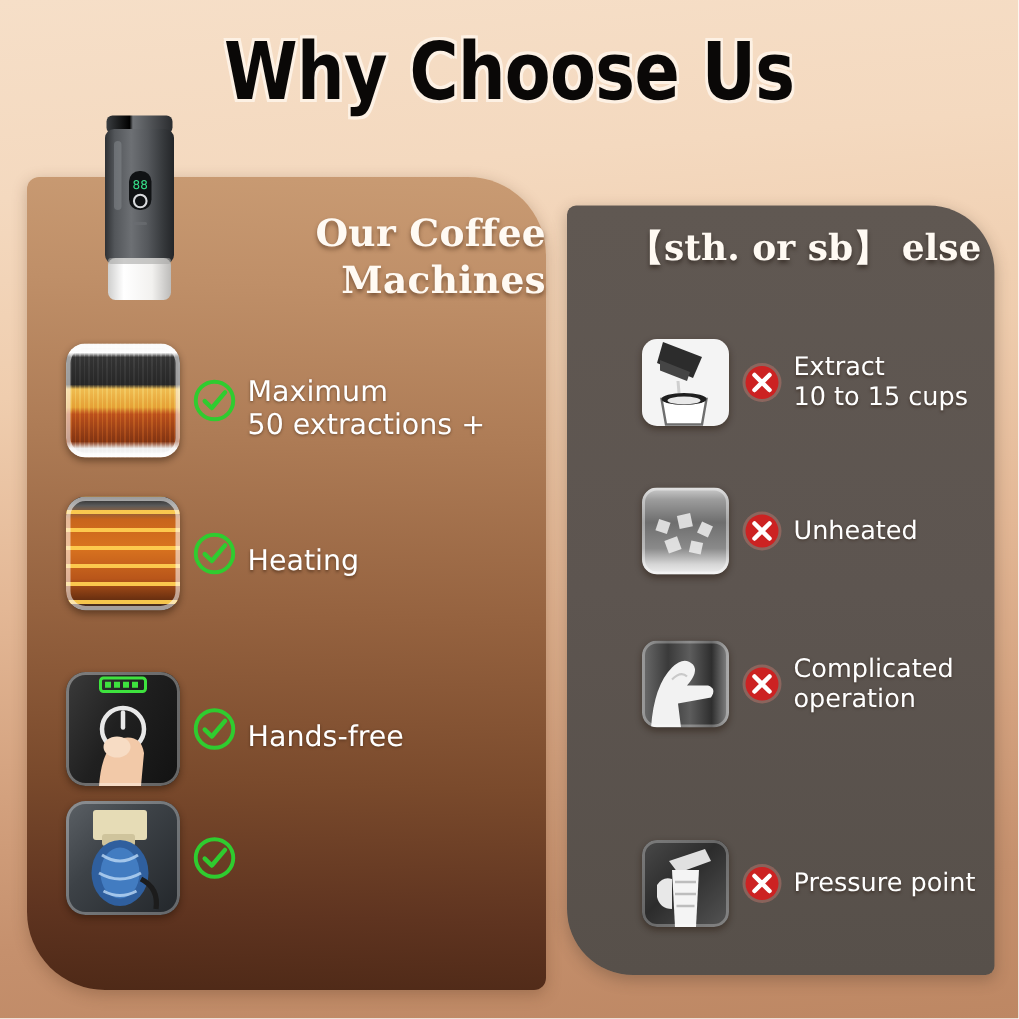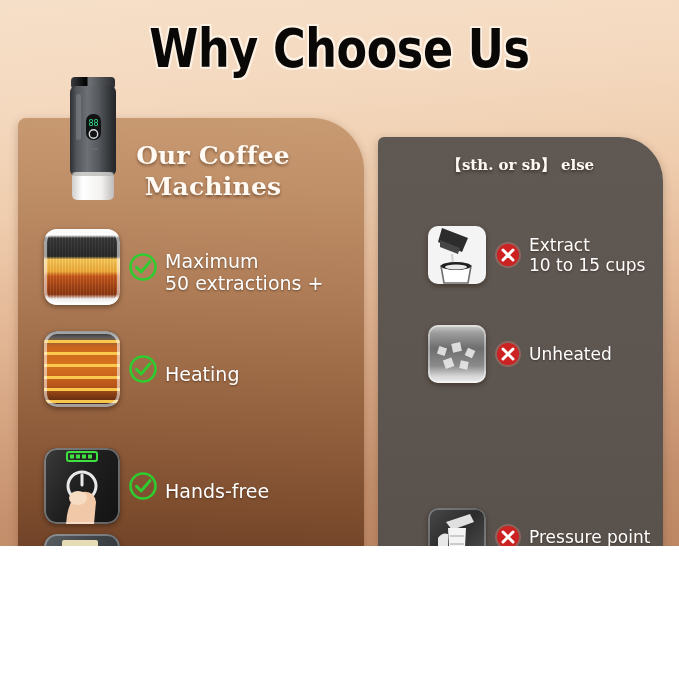--- a/index.html
+++ b/index.html
@@ -10,21 +10,21 @@
     width: 679px;
     height: 679px;
     overflow: hidden;
     font-family: "Liberation Sans", sans-serif;
     background: #ffffff;
   }
 
   #poster {
     position: relative;
     width: 679px;
-    height: 546px;
+    height: 679px;
     background: linear-gradient(175deg,
         #f6dfc8 0%,
         #f4d9bf 18%,
         #efcdae 36%,
         #e3b795 55%,
         #d3a17e 72%,
         #c5906d 86%,
         #bd8763 100%);
     overflow: hidden;
   }
@@ -84,40 +84,39 @@
     background: linear-gradient(180deg, #605852 0%, #5d5550 50%, #57504a 100%);
     box-shadow: 0 3px 10px rgba(60,45,38,0.30);
   }
 
   
   #left-heading {
     position: absolute;
     left: 18px;
     top: 140px;
     width: 346px;
-    text-align: center;
+    text-align: right;
     font-family: "DejaVu Serif", serif;
     font-weight: bold;
     font-size: 25px;
     line-height: 31px;
     color: #fffaf3;
     text-shadow: 0 2px 3px rgba(70,40,20,0.55);
     letter-spacing: 0.2px;
-    padding-left: 22px;
   }
 
   #right-heading {
     position: absolute;
-    left: 378px;
+    left: 394px;
     top: 152px;
     width: 285px;
     text-align: center;
     font-family: "DejaVu Serif", serif;
     font-weight: bold;
-    font-size: 15px;
+    font-size: 24px;
     line-height: 26px;
     color: #fffaf3;
     text-shadow: 0 2px 3px rgba(35,25,18,0.6);
     white-space: nowrap;
   }
 
   
   .row {
     position: absolute;
     display: flex;
@@ -324,22 +323,39 @@
       <div class="glass-edge" style="box-shadow:inset 0 0 0 2px rgba(255,255,255,0.4);"></div>
     </div>
     <svg class="mark" width="28" height="28" viewBox="0 0 28 28">
       <circle cx="14" cy="14" r="13" fill="#b9766b" opacity=".5"></circle>
       <circle cx="14" cy="14" r="11" fill="#cc2222"></circle>
       <path d="M9 9 L19 19 M19 9 L9 19" stroke="#ffffff" stroke-width="3" stroke-linecap="round"></path>
     </svg>
     <div class="label label-right">Unheated</div>
   </div>
 
-
-  <div class="row row-right" style="top:508px;">
+  <div class="row row-right" style="top:427px;">
+    <div class="thumb thumb-right">
+      <div class="art" style="background:linear-gradient(90deg,#6d6d6d 0%,#3a3a3a 30%,#5d5d5d 55%,#2e2e2e 80%,#8a8a8a 100%);"></div>
+      <svg class="art" viewBox="0 0 58 58">
+        <path d="M6 58 Q8 30 20 18 Q28 10 34 16 Q38 21 30 30 L44 30 Q50 32 46 38 L24 42 L26 58 Z" fill="#f2f2f2"></path>
+        <path d="M20 26 Q26 20 30 24" stroke="#c9c9c9" stroke-width="1.4" fill="none"></path>
+      </svg>
+      <div class="glass-edge" style="box-shadow:inset 0 0 0 2px rgba(255,255,255,0.3);"></div>
+    </div>
+    <svg class="mark" width="28" height="28" viewBox="0 0 28 28">
+      <circle cx="14" cy="14" r="13" fill="#b9766b" opacity=".5"></circle>
+      <circle cx="14" cy="14" r="11" fill="#cc2222"></circle>
+      <path d="M9 9 L19 19 M19 9 L9 19" stroke="#ffffff" stroke-width="3" stroke-linecap="round"></path>
+    </svg>
+    <div class="label label-right">Complicated
+operation</div>
+  </div>
+
+  <div class="row row-right" style="top:560px;">
     <div class="thumb thumb-right">
       <div class="art" style="background:linear-gradient(135deg,#4a4a4a 0%,#2c2c2c 45%,#555555 100%);"></div>
       <svg class="art" viewBox="0 0 58 58">
         <path d="M18 14 L42 6 L46 14 L24 22 Z" fill="#e0e0e0"></path>
         <path d="M20 20 L38 20 L36 58 L22 58 Z" fill="#f4f4f4"></path>
         <path d="M22 28 L36 28 M22 36 L36 36 M23 44 L35 44" stroke="#bdbdbd" stroke-width="1.6"></path>
         <path d="M10 30 Q14 24 20 26 L20 46 Q12 46 10 38 Z" fill="#e8e8e8"></path>
       </svg>
       <div class="glass-edge" style="box-shadow:inset 0 0 0 2px rgba(255,255,255,0.28);"></div>
     </div>

